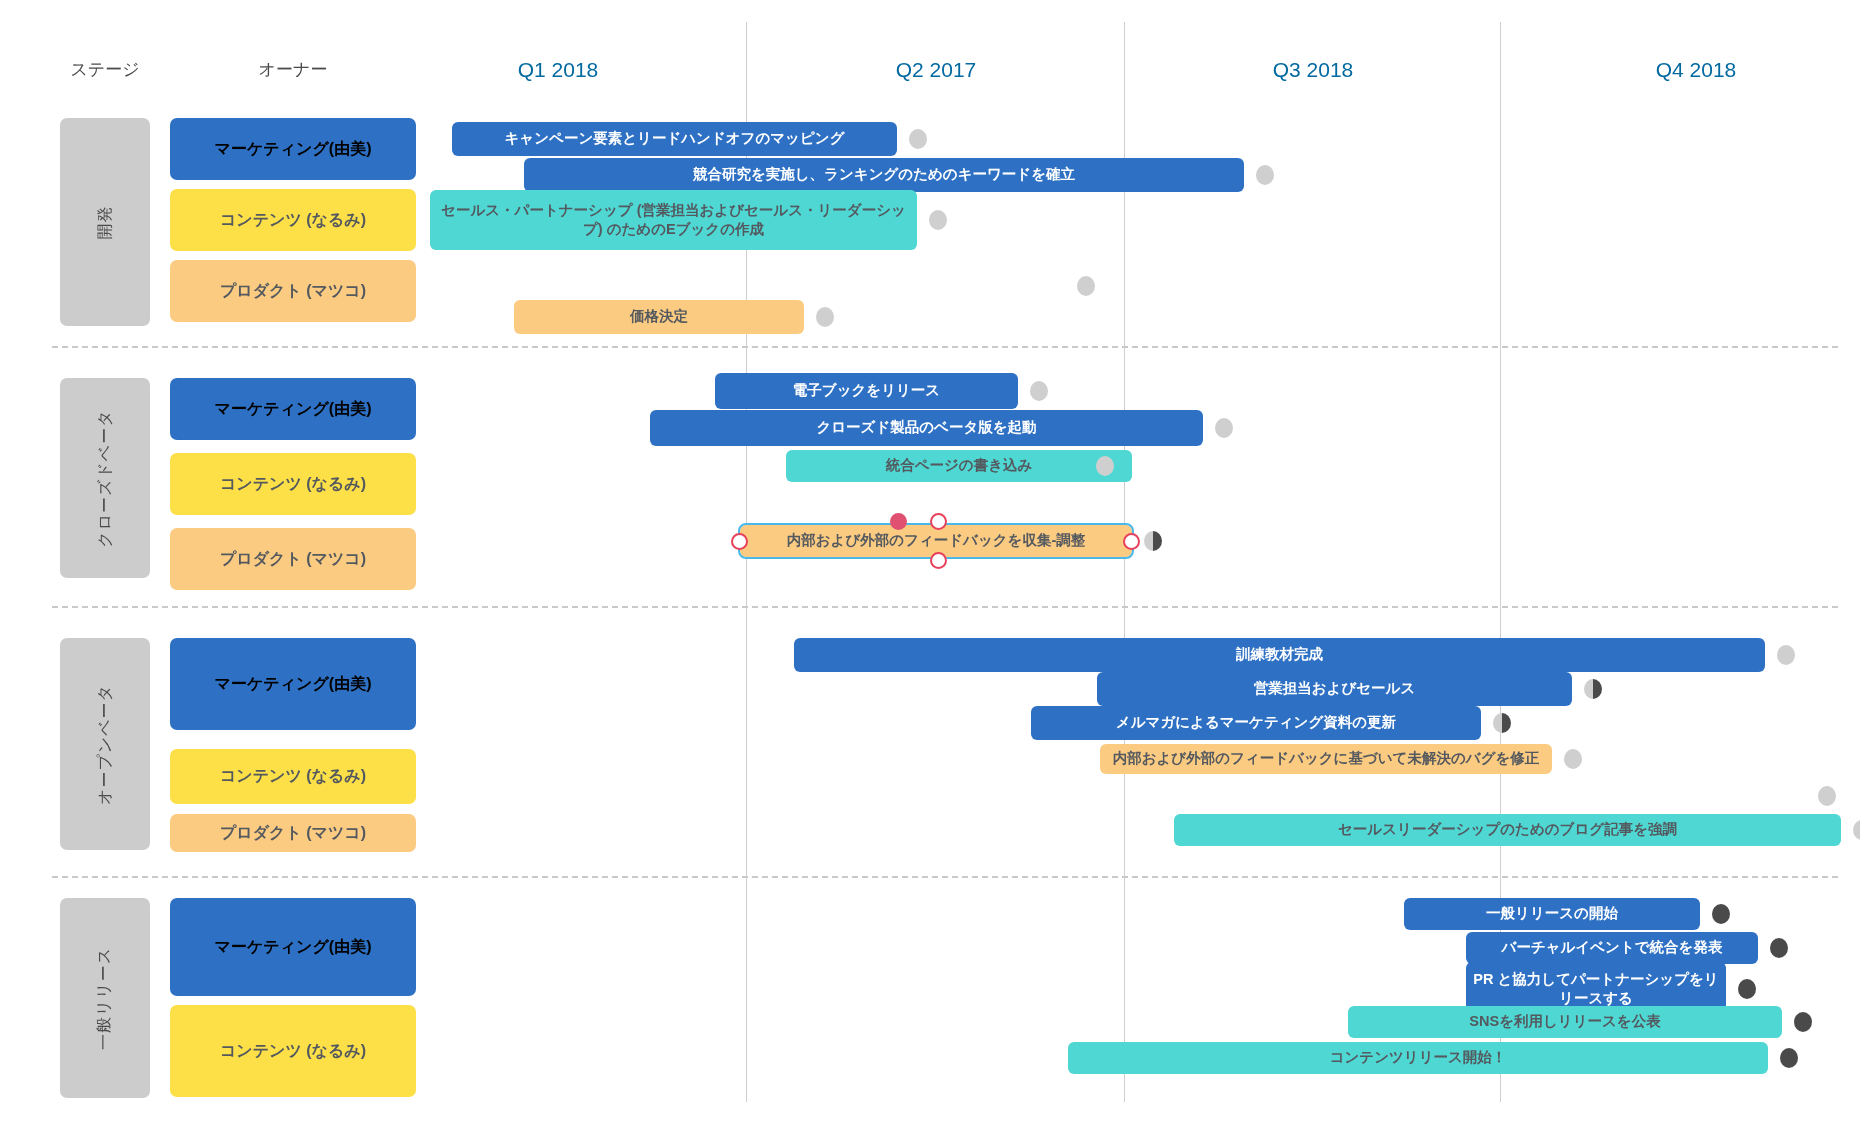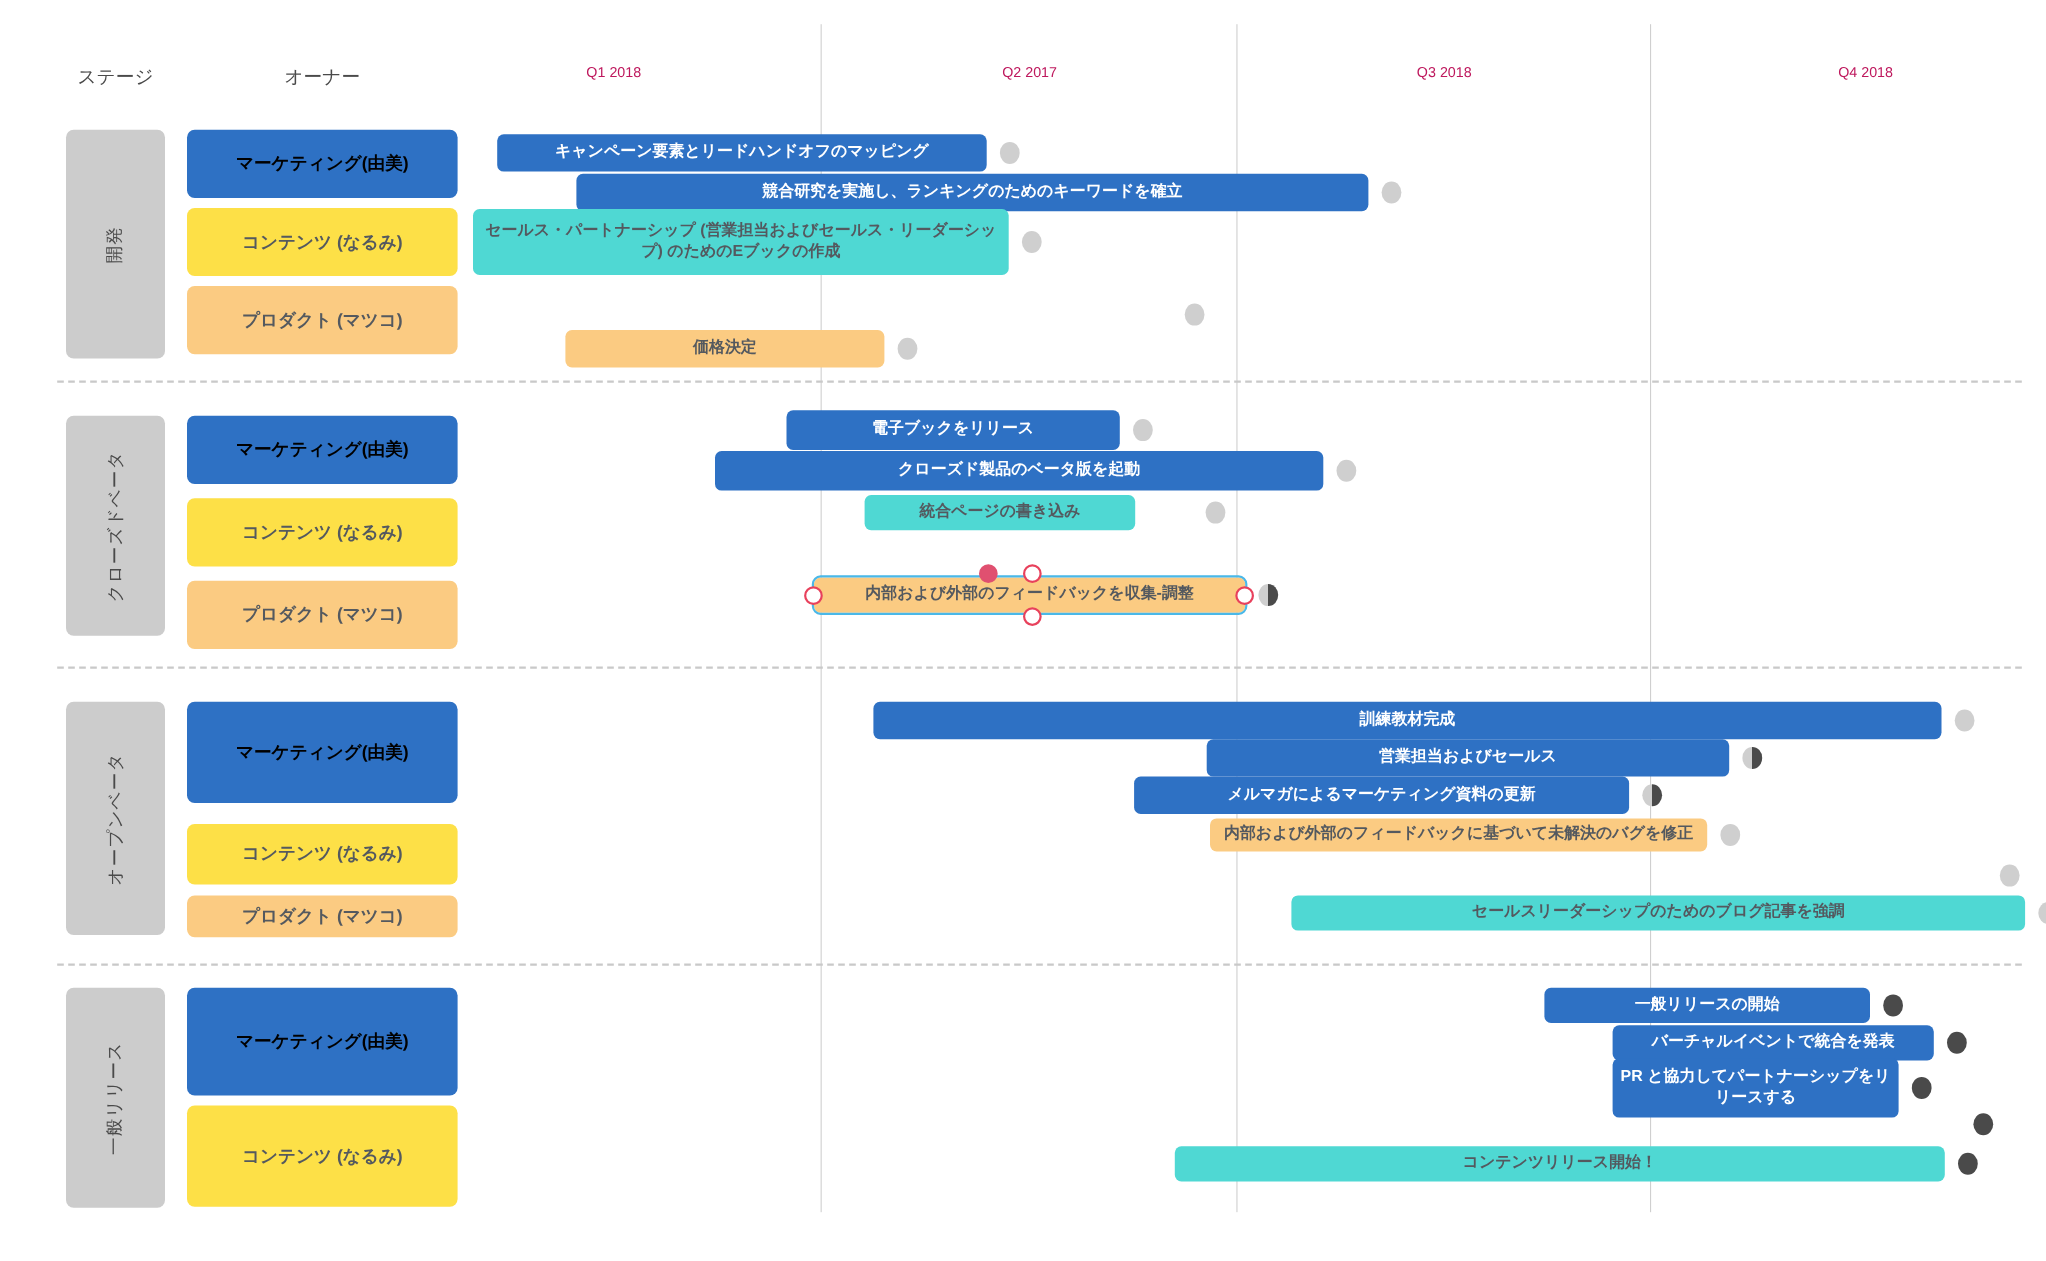--- a/index.html
+++ b/index.html
@@ -19,22 +19,22 @@
   
   .hdr-label {
     position: absolute;
     font-size: 17px;
     color: #4a4a4a;
     white-space: nowrap;
     text-align: center;
   }
   .quarter-label {
     position: absolute;
-    font-size: 13px;
-    color: #be185d;
+    font-size: 21px;
+    color: #0369a1;
     white-space: nowrap;
     text-align: center;
   }
 
   
   .qsep {
     position: absolute;
     width: 1px;
     background: #cfcfcf;
     top: 22px;
@@ -160,21 +160,21 @@
     <div class="stage-chip" style="left: 60px; top: 378px; width: 90px; height: 200px;">
       <span>クローズドベータ</span>
     </div>
     <div class="owner-chip owner-mkt" style="left: 170px; top: 378px; width: 246px; height: 62px;">マーケティング(由美)</div>
     <div class="owner-chip owner-con" style="left: 170px; top: 453px; width: 246px; height: 62px;">コンテンツ (なるみ)</div>
     <div class="owner-chip owner-pro" style="left: 170px; top: 528px; width: 246px; height: 62px;">プロダクト (マツコ)</div>
     <div class="bar blue" style="left: 715px; top: 373px; width: 303px; height: 36px;">電子ブックをリリース</div>
     <div class="progress-dot " style="width: 18px; height: 20px; left: 1030px; top: 381px;"></div>
     <div class="bar blue" style="left: 650px; top: 410px; width: 553px; height: 36px; font-family: Liberation Serif, serif;">クローズド製品のベータ版を起動</div>
     <div class="progress-dot " style="width: 18px; height: 20px; left: 1215px; top: 418px;"></div>
-    <div class="bar teal" style="left: 786px; top: 450px; width: 246px; height: 32px;">統合ページの書き込み</div>
+    <div class="bar teal" style="left: 786px; top: 450px; width: 346px; height: 32px;">統合ページの書き込み</div>
     <div class="progress-dot " style="width: 18px; height: 20px; left: 1096px; top: 456px;"></div>
     <div class="bar orange selected" style="left: 740px; top: 525px; width: 392px; height: 32px;">内部および外部のフィードバックを収集-調整</div>
     <div class="progress-dot half" style="width: 18px; height: 20px; left: 1144px; top: 531px;"></div>
     <div class="handle" style="left: 731px; top: 532.5px;"></div>
     <div class="handle" style="left: 1123px; top: 532.5px;"></div>
     <div class="handle filled" style="left: 890px; top: 513px;"></div>
     <div class="handle" style="left: 930px; top: 513px;"></div>
     <div class="handle" style="left: 930px; top: 552px;"></div>
     <div class="group-divider" style="top: 876px;"></div>
     <div class="stage-chip" style="left: 60px; top: 638px; width: 90px; height: 212px;">
@@ -198,16 +198,17 @@
       <span>一般リリース</span>
     </div>
     <div class="owner-chip owner-mkt" style="left: 170px; top: 898px; width: 246px; height: 98px;">マーケティング(由美)</div>
     <div class="owner-chip owner-con" style="left: 170px; top: 1005px; width: 246px; height: 92px;">コンテンツ (なるみ)</div>
     <div class="bar blue" style="left: 1404px; top: 898px; width: 296px; height: 32px;">一般リリースの開始</div>
     <div class="progress-dot full" style="width: 18px; height: 20px; left: 1712px; top: 904px;"></div>
     <div class="bar blue" style="left: 1466px; top: 932px; width: 292px; height: 32px;">バーチャルイベントで統合を発表</div>
     <div class="progress-dot full" style="width: 18px; height: 20px; left: 1770px; top: 938px;"></div>
     <div class="bar blue" style="left: 1466px; top: 962px; width: 260px; height: 54px;">PR と協力してパートナーシップをリリースする</div>
     <div class="progress-dot full" style="width: 18px; height: 20px; left: 1738px; top: 979px;"></div>
+    <div class="bar teal" style="left: 1348px; top: 1006px; width: 434px; height: 32px;">SNSを利用しリリースを公表</div>
     <div class="progress-dot full" style="width: 18px; height: 20px; left: 1794px; top: 1012px;"></div>
     <div class="bar teal" style="left: 1068px; top: 1042px; width: 700px; height: 32px;">コンテンツリリース開始！</div>
     <div class="progress-dot full" style="width: 18px; height: 20px; left: 1780px; top: 1048px;"></div>
   </div>
 
 </body></html>

